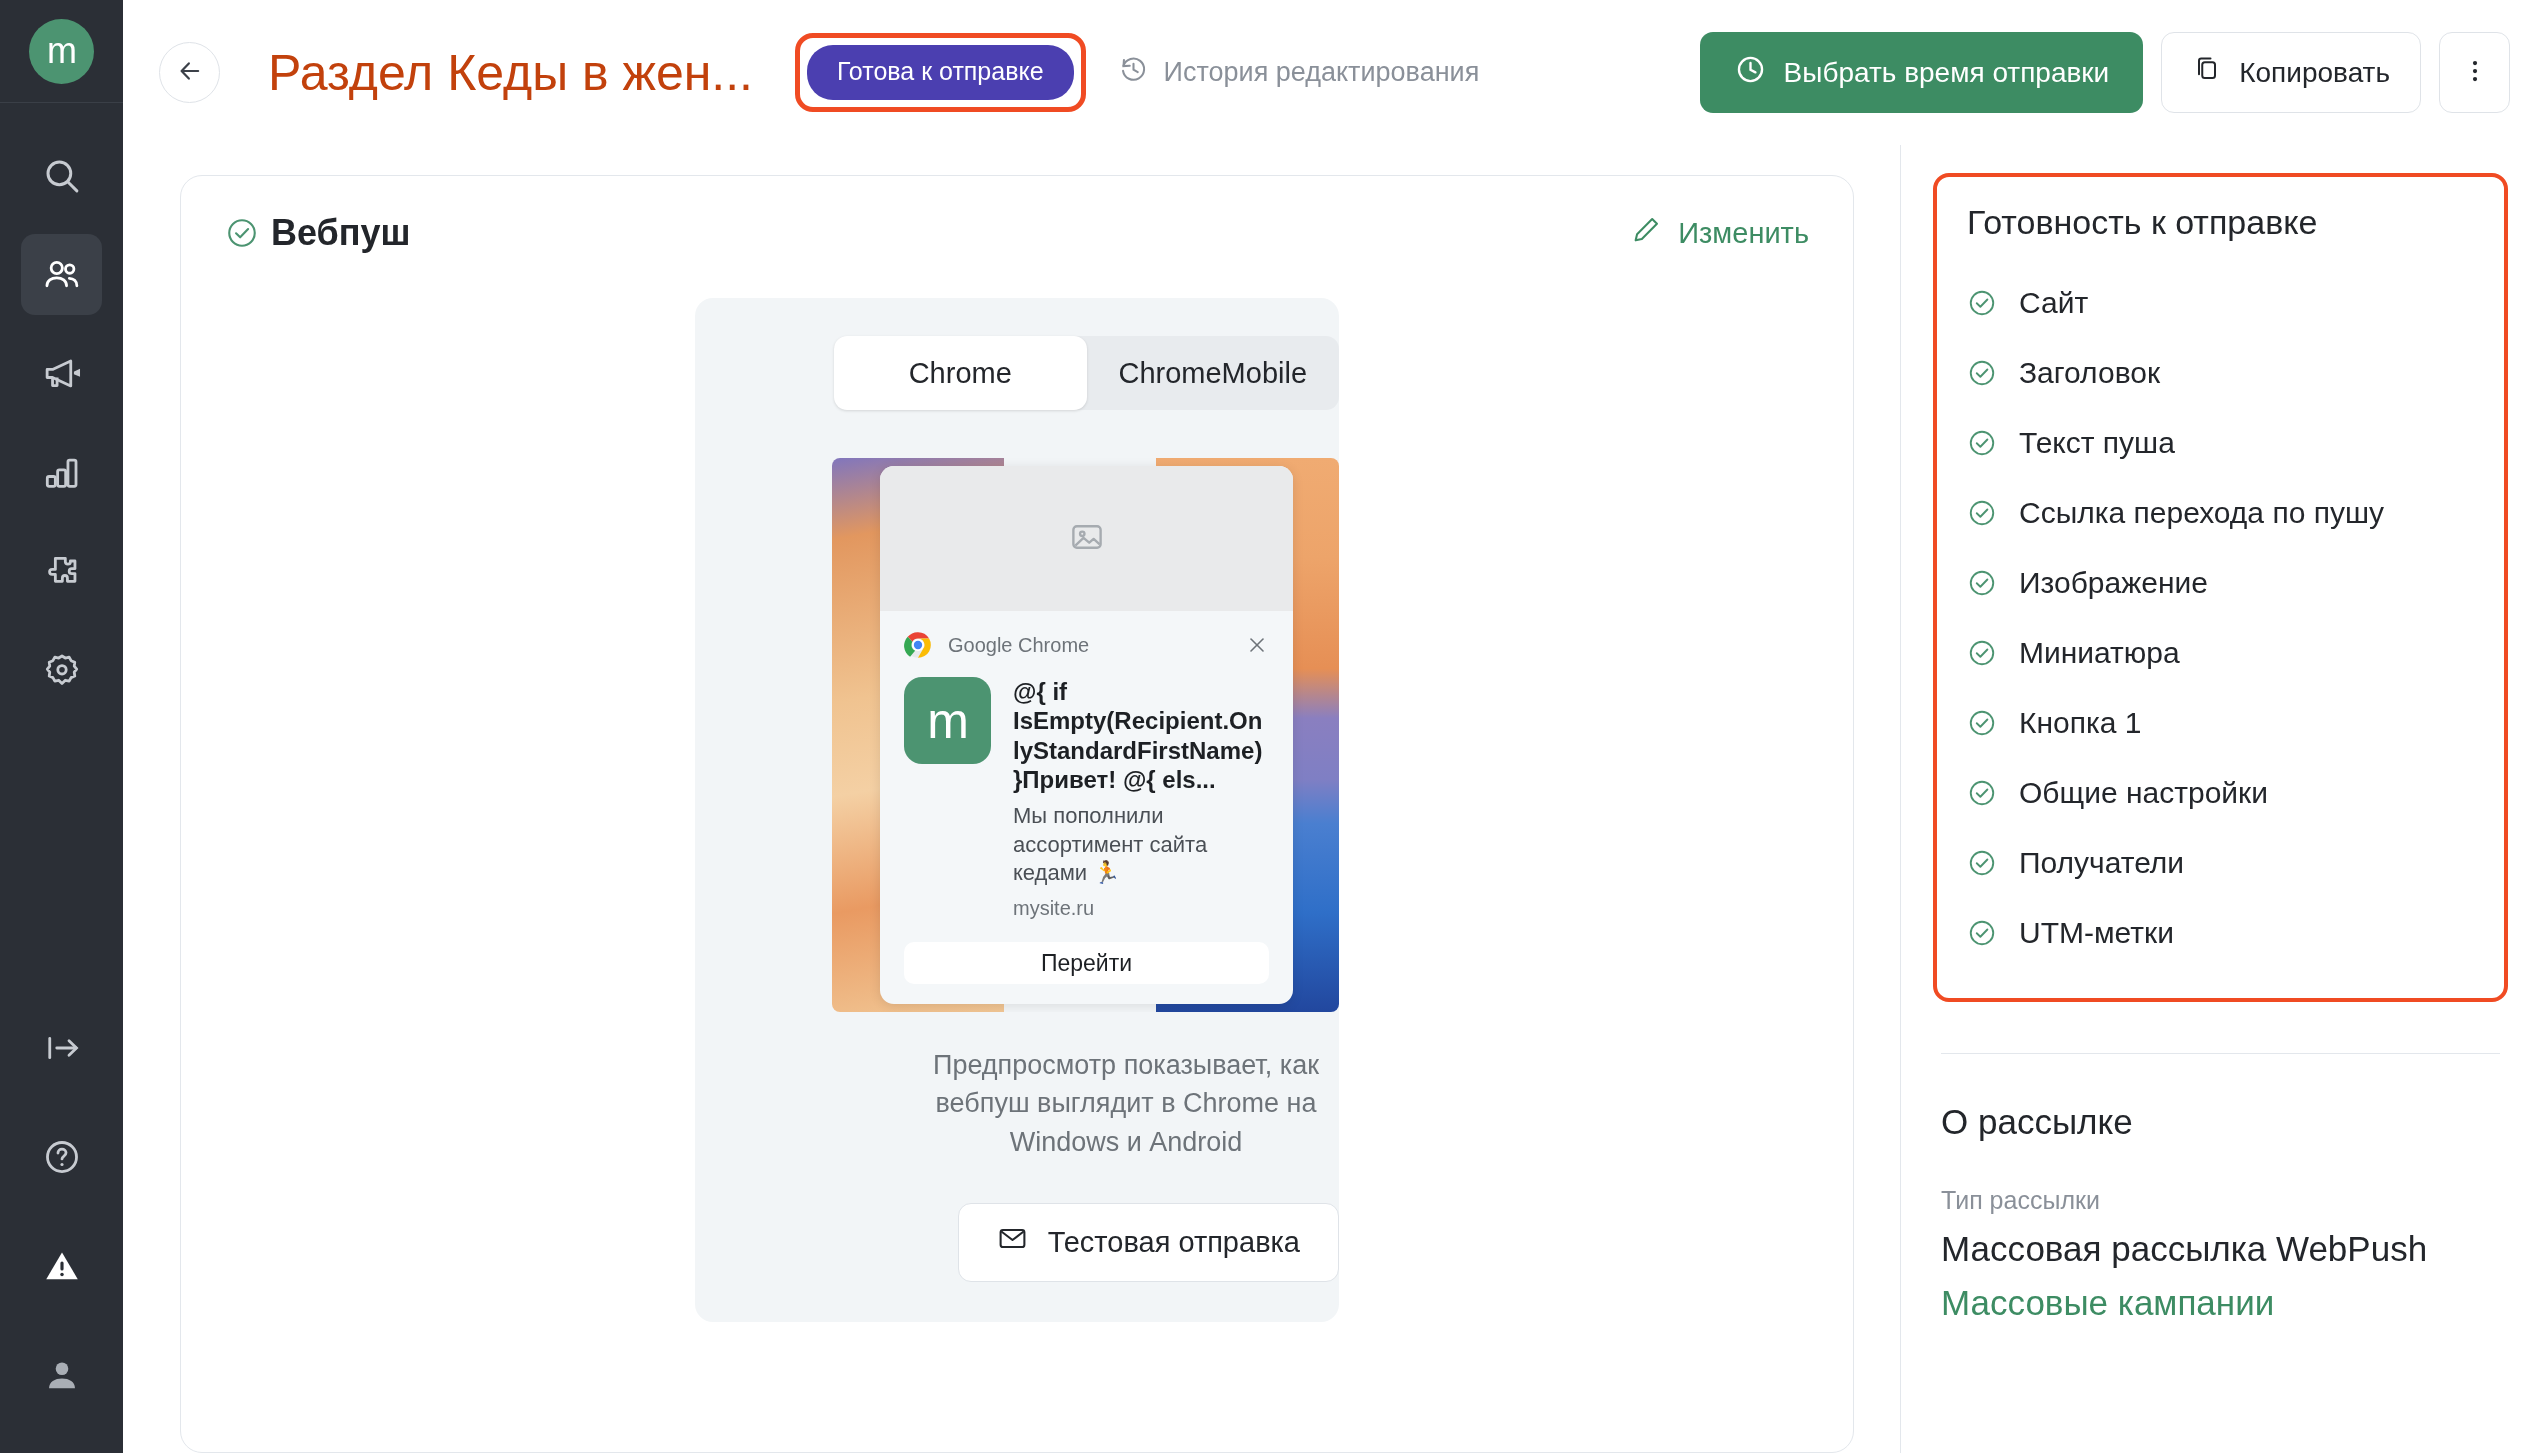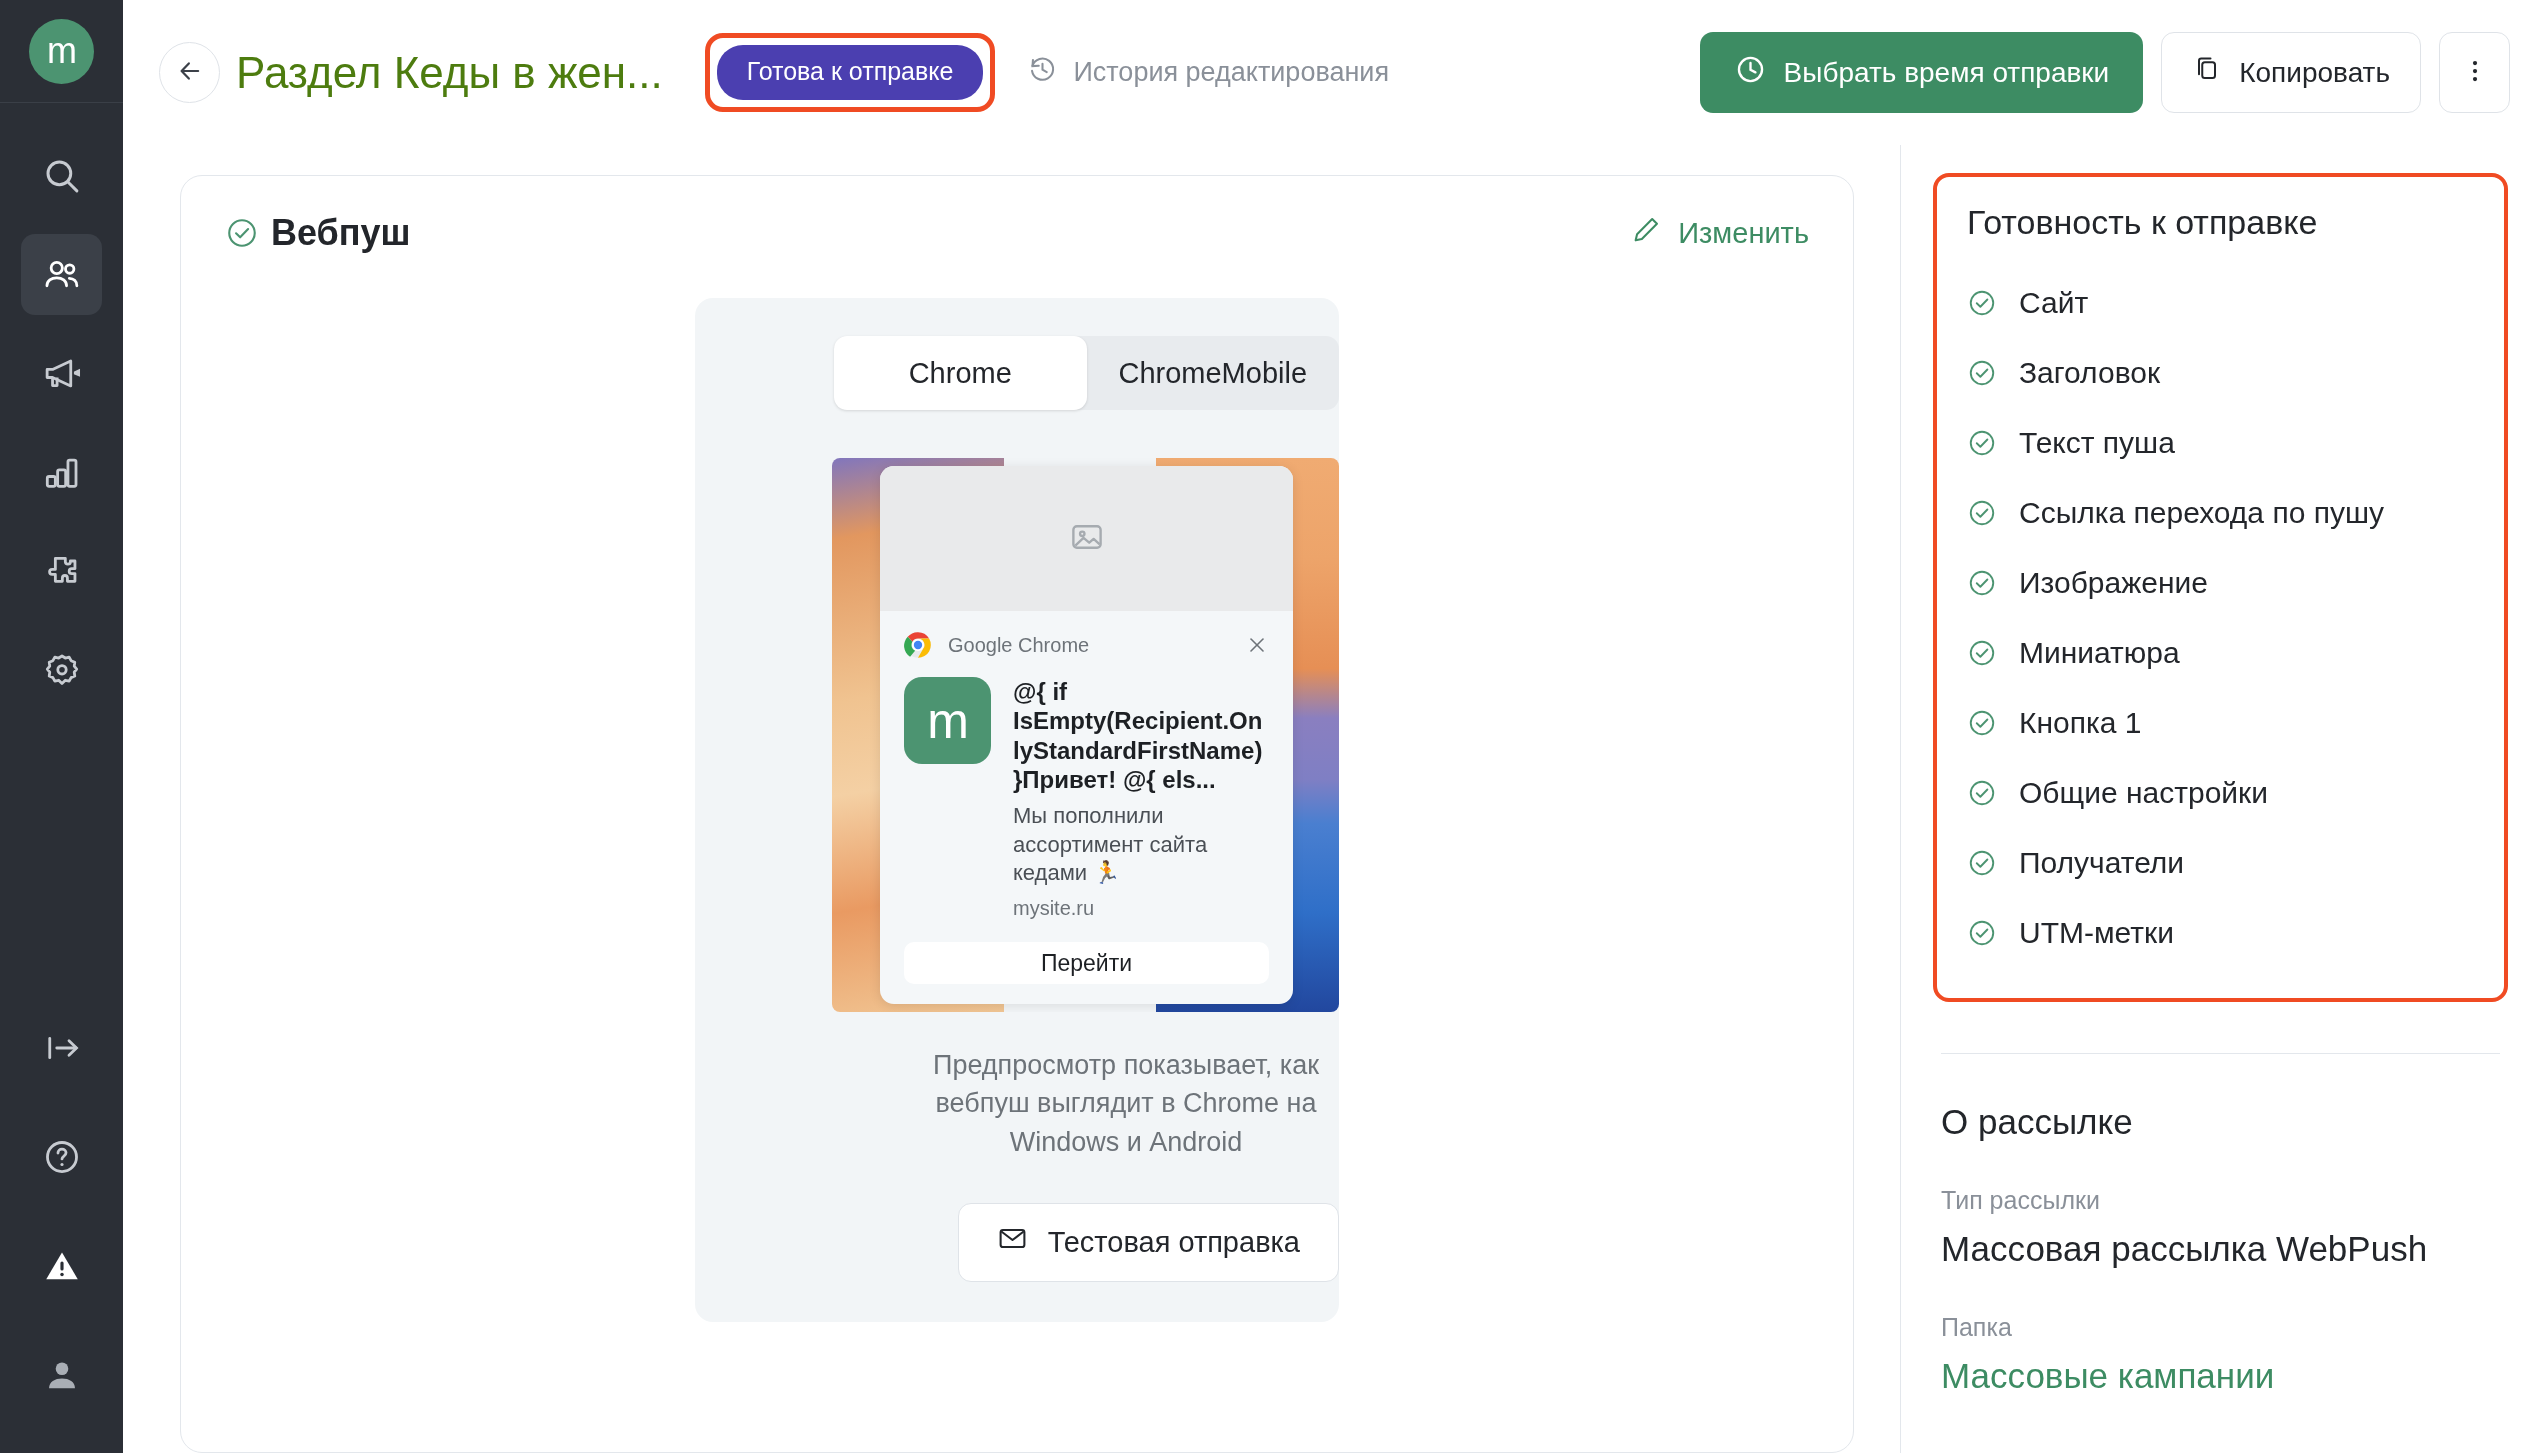--- a/index.html
+++ b/index.html
@@ -58,22 +58,22 @@
     position: relative;
   }
   .back-btn {
     width: 61px; height: 61px; border-radius: 50%;
     border: 1px solid #dfe3e8; background: #fff;
     display: flex; align-items: center; justify-content: center;
     color: #3c4149; flex: 0 0 61px;
   }
   .back-btn svg { width: 28px; height: 28px; }
   .page-title {
-    font-size: 44px; color: #4d7c0f; font-weight: 400;
-    margin-left: 16px; white-space: nowrap;
+    font-size: 50px; color: #c2410c; font-weight: 400;
+    margin-left: 48px; white-space: nowrap;
   }
   .status-ring {
     margin-left: 42px;
     border: 5px solid #f04b23;
     border-radius: 18px;
     padding: 7px;
     display: inline-flex;
   }
   .status-badge {
     background: #4b3fb0; color: #fff;
@@ -631,21 +631,20 @@
 
           </div>
         </div>
 
         <div class="hr"></div>
 
         <div class="about">
           <div class="about-title">О рассылке</div>
           <div class="field-label">Тип рассылки</div>
           <div class="field-value">Массовая рассылка WebPush</div>
-          <div class="field-label">Папка</div>
           <div class="field-value link">Массовые кампании</div>
         </div>
 
       </aside>
     </div>
   </div>
 </div>
 
 
 </body></html>

